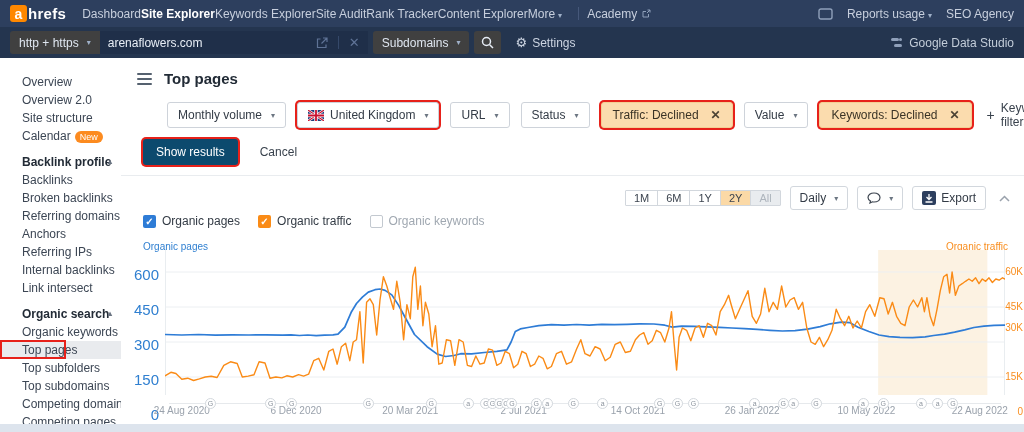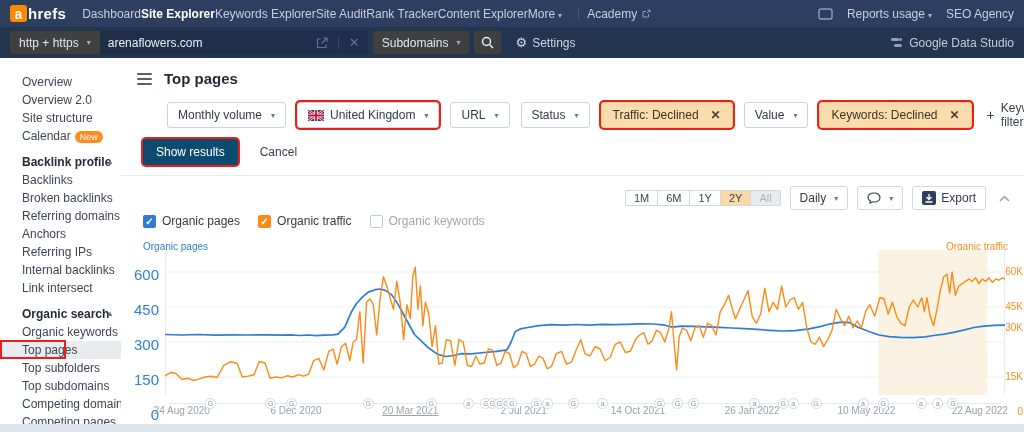--- a/index.html
+++ b/index.html
@@ -343,21 +343,21 @@
         <span class="tickL" style="top: 278px;">300</span>
         <span class="tickL" style="top: 313px;">150</span>
         <span class="tickL" style="top: 348px;">0</span>
         <span class="tickR" style="top: 208px;">60K</span>
         <span class="tickR" style="top: 243px;">45K</span>
         <span class="tickR" style="top: 264px; text-align: right;">30K</span>
         <span class="tickR" style="top: 313px;">15K</span>
         <span class="tickR" style="top: 348px;">0</span>
         <span class="xdate" style="left: 20.8px;">24 Aug 2020</span>
         <span class="xdate" style="left: 135.04px;">6 Dec 2020</span>
-        <span class="xdate" style="left: 249.28px; text-decoration: underline;">20 Mar 2021</span>
+        <span class="xdate" style="left: 249.28px;">20 Mar 2021</span>
         <span class="xdate" style="left: 362.68px;">2 Jul 2021</span>
         <span class="xdate" style="left: 476.92px;">14 Oct 2021</span>
         <span class="xdate" style="left: 591.16px;">26 Jan 2022</span>
         <span class="xdate" style="left: 705.4px;">10 May 2022</span>
         <span class="xdate" style="left: 818.8px;">22 Aug 2022</span>
         <span class="badge" style="left: 83.86px;">G</span>
         <span class="badge" style="left: 144.34px;">G</span>
         <span class="badge" style="left: 165.34px;">G</span>
         <span class="badge" style="left: 241.78px;">G</span>
         <span class="badge" style="left: 304.78px;">G</span>

